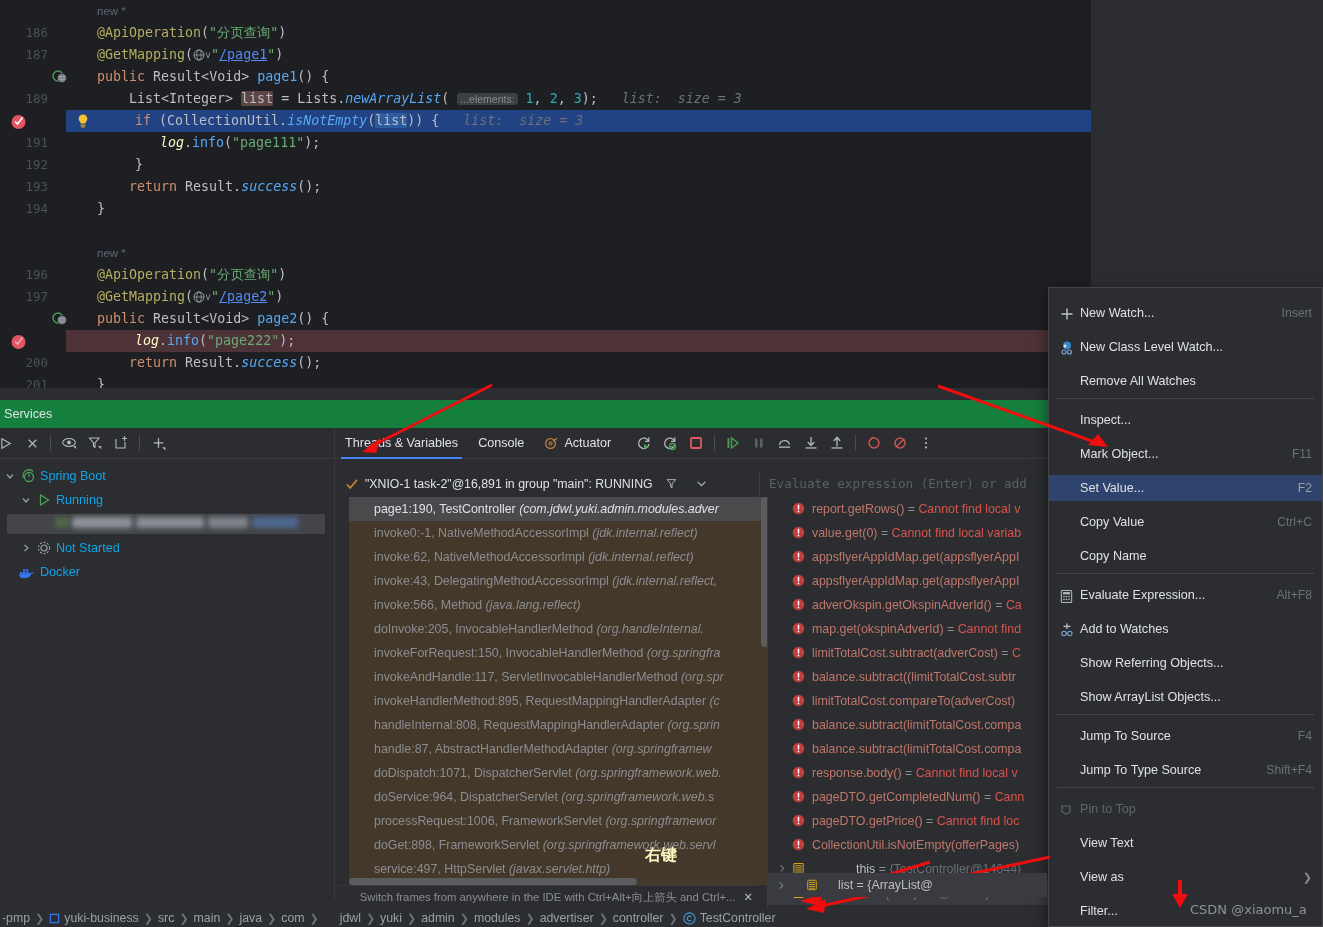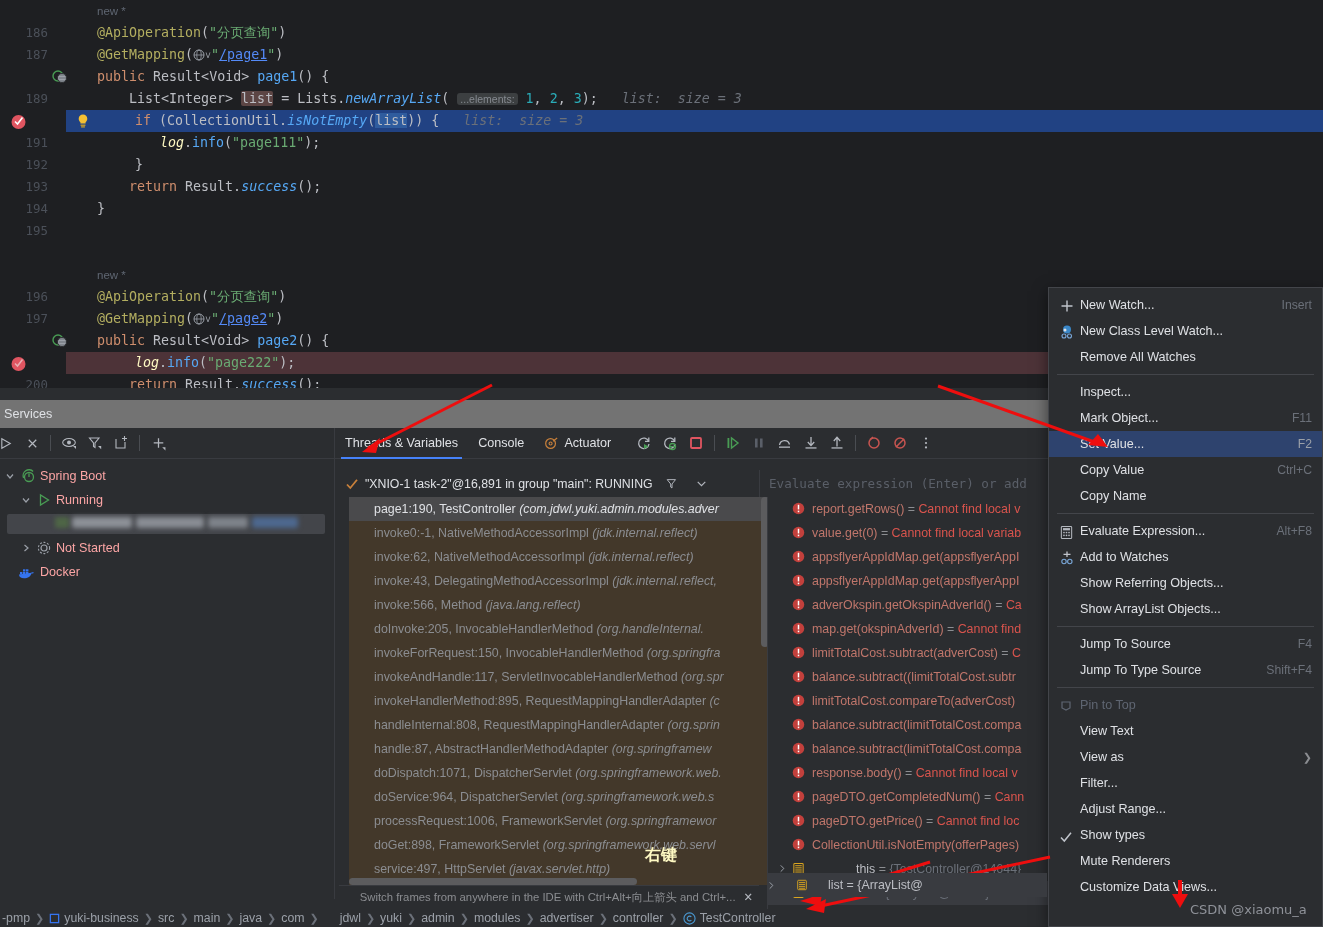--- a/index.html
+++ b/index.html
@@ -7,21 +7,21 @@
     width:1323px; height:927px;
     background:#2b2d30;
     font-family:"Liberation Sans", sans-serif;
     overflow:hidden;
     color:#bcbec4;
   }
   #root { position:relative; width:1323px; height:927px; }
 
   
   #editor {
-    position:absolute; left:0; top:0; width:1323px; height:400px;
+    position:absolute; left:0; top:0; width:1091px; height:400px;
     background:#1e1f22;
     font-family:"DejaVu Sans Mono","Liberation Mono",monospace;
     font-size:13.3px;
   }
   .eline { position:relative; height:22px; line-height:22px; white-space:pre; }
   .gutter {
     position:absolute; left:0; top:0; width:66px; height:100%;
     background:#1e1f22;
   }
   .lnum {
@@ -54,39 +54,39 @@
   }
   .varhl { background:#5c4544; border-radius:2px; }
   .selhl { background:#2f5c9e; }
 
   
   .globe { display:inline-block; width:12px; height:12px; vertical-align:-2px; }
 
   
   #svcTitle {
     position:absolute; left:0; top:400px; width:1323px; height:28px;
-    background:#737373; color:#dfe1e5; font-size:12.6px;
+    background:#15803d; color:#dfe1e5; font-size:12.6px;
     line-height:28px; padding-left:4px;
   }
   #svcTitle .tx { font-size:12.6px; }
 
   #leftPane {
     position:absolute; left:0; top:428px; width:335px; height:471px;
     background:#2b2d30; border-right:1px solid #393b40;
   }
   #svcToolbar {
     position:absolute; left:0; top:0; width:335px; height:31px;
     border-bottom:1px solid #393b40; display:flex; align-items:center; gap:2px;
     padding-left:2px;
   }
   .tbtn { width:24px; height:24px; display:flex; align-items:center; justify-content:center;
           border-radius:3px; }
   .tsep { width:1px; height:16px; background:#4a4d52; margin:0 4px; }
 
-  .svcrow { position:relative; height:24px; line-height:24px; font-size:12.6px; color:#fca5a5; white-space:nowrap; }
+  .svcrow { position:relative; height:24px; line-height:24px; font-size:12.6px; color:#0ea5e9; white-space:nowrap; }
   .arr { position:absolute; width:12px; height:12px; top:6px; }
   .svcicon { position:absolute; width:16px; height:16px; top:4px; }
   .svclabel { position:absolute; }
   .blurrow { position:absolute; left:7px; top:2px; width:318px; height:20px;
              background:#43454a; border-radius:2px; }
   .blurbar { position:absolute; top:5px; height:11px; border-radius:2px; }
 
   
   #dbgTop {
     position:absolute; left:335px; top:428px; width:988px; height:31px;
@@ -169,21 +169,21 @@
   
   #ctxMenu {
     position:absolute; left:1048px; top:287px; width:275px; height:640px;
     background:#2b2d30; border:1px solid #43454a;
     box-shadow:0 4px 14px rgba(0,0,0,.5);
     padding:4px 0;
   }
   .mi {
     position:relative; height:26px; line-height:26px;
     display:flex; align-items:flex-start; font-size:12.6px; color:#dfe1e5;
-    padding-left:31px; padding-right:10px;
+    padding-left:31px; padding-right:10px;margin-top:8px;
   }
   .mi.sel { background:#2e436e; }
   .mi.disabled { color:#5f6672; }
   .mi .mic { position:absolute; left:10px; top:5px; width:16px; height:16px; }
   .mi .acc { margin-left:auto; color:#6b7079; font-size:12.2px; }
   .mi.sel .acc { color:#9ba0a8; }
   .msep { height:1px; background:#43454a; margin:4px 8px; }
   .chev { margin-left:auto; color:#8b8d91; font-size:11px; }
 
   
@@ -275,24 +275,20 @@
     <div class="eline">
       <div class="gutter"><span class="lnum">193</span></div>
       <span class="code" style="padding-left:32px;"><span class="kw">return</span><span class="plain"> </span><span class="typ">Result</span><span class="plain">.</span><span class="meth it">success</span><span class="plain">();</span></span>
     </div>
 
     <div class="eline">
       <div class="gutter"><span class="lnum">194</span></div>
       <span class="code plain">}</span>
     </div>
 
-    <div class="eline">
-      <div class="gutter"><span class="lnum">195</span></div>
-      <span class="code"></span>
-    </div>
 
     <div class="eline">
       <div class="gutter"></div>
       <span class="code"></span>
     </div>
 
     <div class="eline">
       <div class="gutter"></div>
       <span class="code newlbl">new *</span>
     </div>
@@ -876,21 +872,21 @@
   </svg>
 
   <svg class="annArrow" style="left:1160px;top:878px;" width="40" height="40" viewBox="0 0 40 40">
     <line x1="20" y1="2" x2="20" y2="22" stroke="#ee0e0e" stroke-width="4"></line>
     <path d="M20 30 L12 16 L28 16 Z" fill="#ee0e0e"></path>
   </svg>
 
   <span id="cnText1">右键</span>
   <span id="watermark">CSDN @xiaomu_a</span>
 
-<div style="position: absolute; left: 767px; top: 873px; width: 280px; height: 24px; background: rgb(57, 59, 64); display: flex; align-items: center; font-size: 12.4px; gap: 20px;">
+<div style="position: absolute; left: 767px; top: 873px; width: 280px; height: 24px; background: rgb(57, 59, 64); display: flex; align-items: center; font-size: 12.4px; padding-left: 10px; gap: 20px;">
       <svg width="9" height="9" viewBox="0 0 10 10">
         <path d="M3 1.5 L6.5 5 L3 8.5" stroke="#9ba0a8" stroke-width="1.1" fill="none"></path>
       </svg>
       <svg width="12" height="12" viewBox="0 0 14 14">
         <rect x="2" y="1.5" width="10" height="11" rx="1" fill="none" stroke="#d9a520" stroke-width="1.1"></rect>
         <line x1="3.5" y1="4" x2="10.5" y2="4" stroke="#d9a520" stroke-width="1.1"></line>
         <line x1="3.5" y1="6.3" x2="10.5" y2="6.3" stroke="#d9a520" stroke-width="1.1"></line>
         <line x1="3.5" y1="8.6" x2="10.5" y2="8.6" stroke="#d9a520" stroke-width="1.1"></line>
         <line x1="3.5" y1="10.8" x2="10.5" y2="10.8" stroke="#d9a520" stroke-width="1.1"></line>
       </svg>

